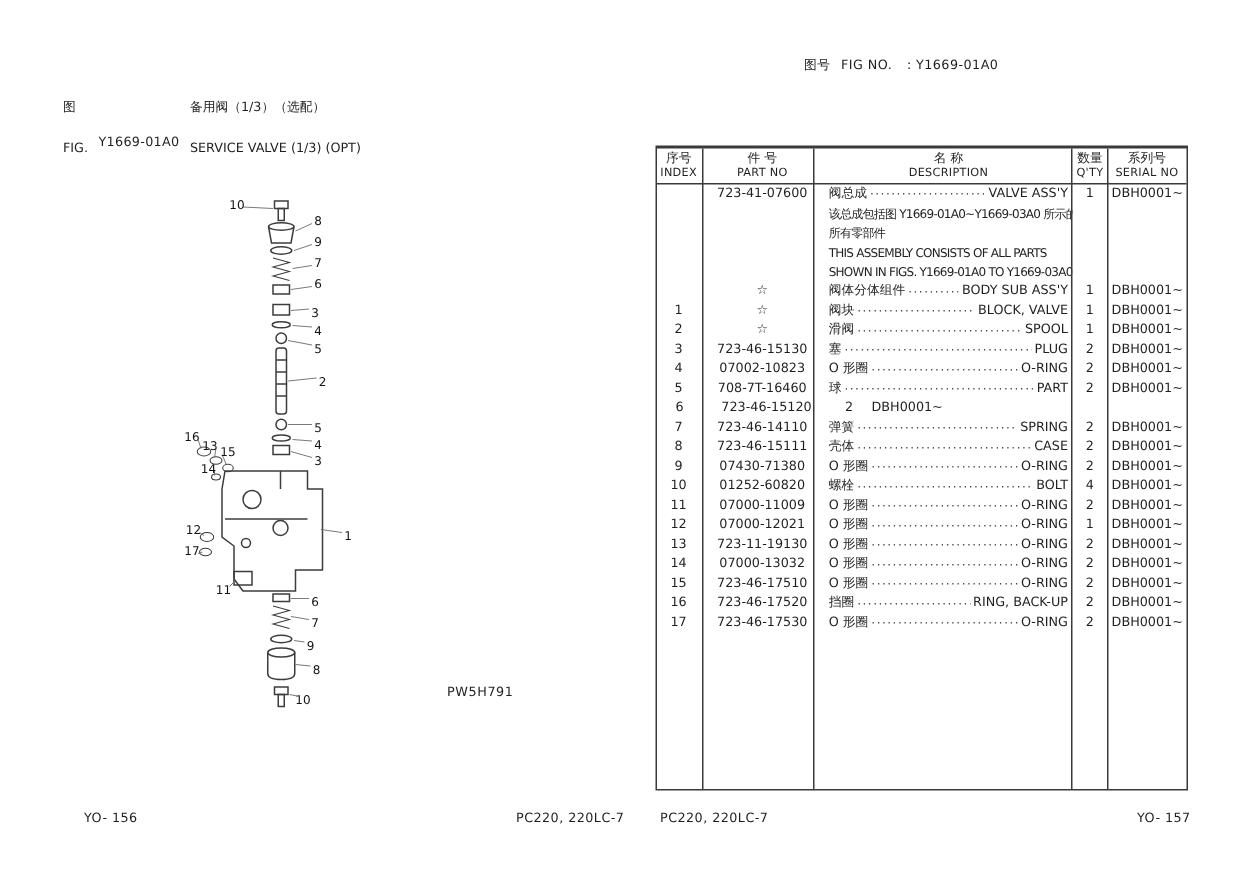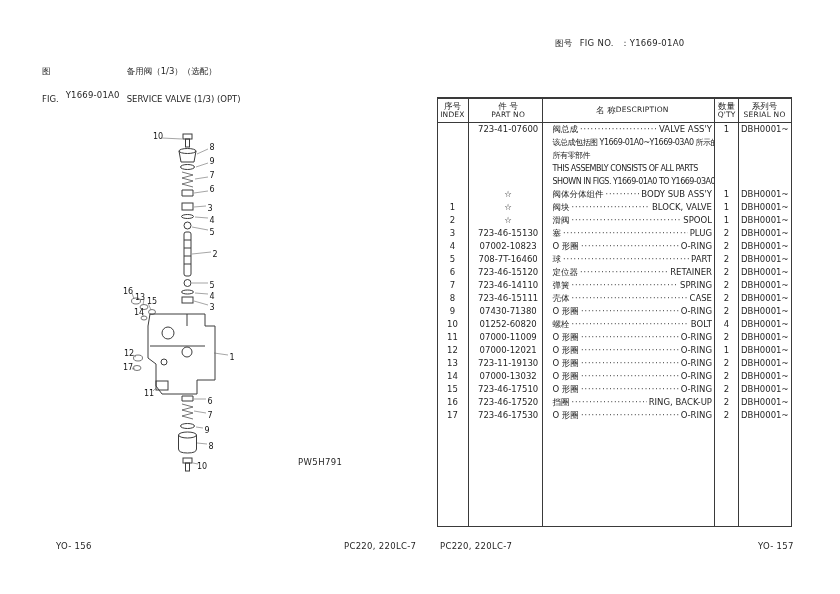--- a/index.html
+++ b/index.html
@@ -4,21 +4,21 @@
 <style>
   * { margin:0; padding:0; box-sizing:border-box; }
   html,body { width:840px; height:594px; }
   body {
     position:relative; overflow:hidden; background:#ffffff;
     font-family:"DejaVu Sans","Liberation Sans",sans-serif; color:#1f1f1f;
   }
   .abs { position:absolute; }
 
   
-  .fig-header { left:555px; top:38px; font-size:8.5px; letter-spacing:.3px; }
+  .fig-header { left:536px; top:38px; font-size:8.5px; letter-spacing:.3px; }
   .fig-header span { margin-right:4px; }
 
   
   .fig-title { left:42px; top:66px; display:flex; align-items:stretch; gap:7px; }
   .ft-labels { display:flex; flex-direction:column; justify-content:space-between; font-size:8.5px; }
   .ft-no { display:flex; align-items:center; font-size:8.5px; letter-spacing:.2px;margin-top:20px; }
   .ft-names { display:flex; flex-direction:column; justify-content:space-between; font-size:8.5px;gap:16px; }
 
   
   .diagram-wrap { left:40px; top:90px; width:340px; height:430px; }
@@ -200,21 +200,21 @@
 <div class="abs ptable">
   <div class="thead">
     <div class="hcell col-index">
       <span class="hzh">序号</span>
       <span class="hen">INDEX</span>
     </div>
     <div class="hcell col-part">
       <span class="hzh">件  号</span>
       <span class="hen">PART NO</span>
     </div>
-    <div class="hcell col-desc" style="flex-direction:row;justify-content:center;">
+    <div class="hcell col-desc" style="flex-direction:column;justify-content:center;">
       <span class="hzh">名    称</span>
       <span class="hen">DESCRIPTION</span>
     </div>
     <div class="hcell col-qty">
       <span class="hzh">数量</span>
       <span class="hen">Q'TY</span>
     </div>
     <div class="hcell col-serial" style="padding-left:0;text-align:center;">
       <span class="hzh">系列号</span>
       <span class="hen">SERIAL NO</span>
@@ -330,25 +330,20 @@
           <span class="desc-zh">球</span>
           <span class="leader"></span>
           <span class="desc-en">PART</span>
         </div>
         <div class="tc col-qty">2</div>
         <div class="tc col-serial">DBH0001~</div>
       </div>
       <div class="trow">
         <div class="tc col-index">6</div>
         <div class="tc col-part">723-46-15120</div>
-        <div class="tc col-desc">
-          <span class="desc-zh">定位器</span>
-          <span class="leader"></span>
-          <span class="desc-en">RETAINER</span>
-        </div>
         <div class="tc col-qty">2</div>
         <div class="tc col-serial">DBH0001~</div>
       </div>
       <div class="trow">
         <div class="tc col-index">7</div>
         <div class="tc col-part">723-46-14110</div>
         <div class="tc col-desc">
           <span class="desc-zh">弹簧</span>
           <span class="leader"></span>
           <span class="desc-en">SPRING</span>

